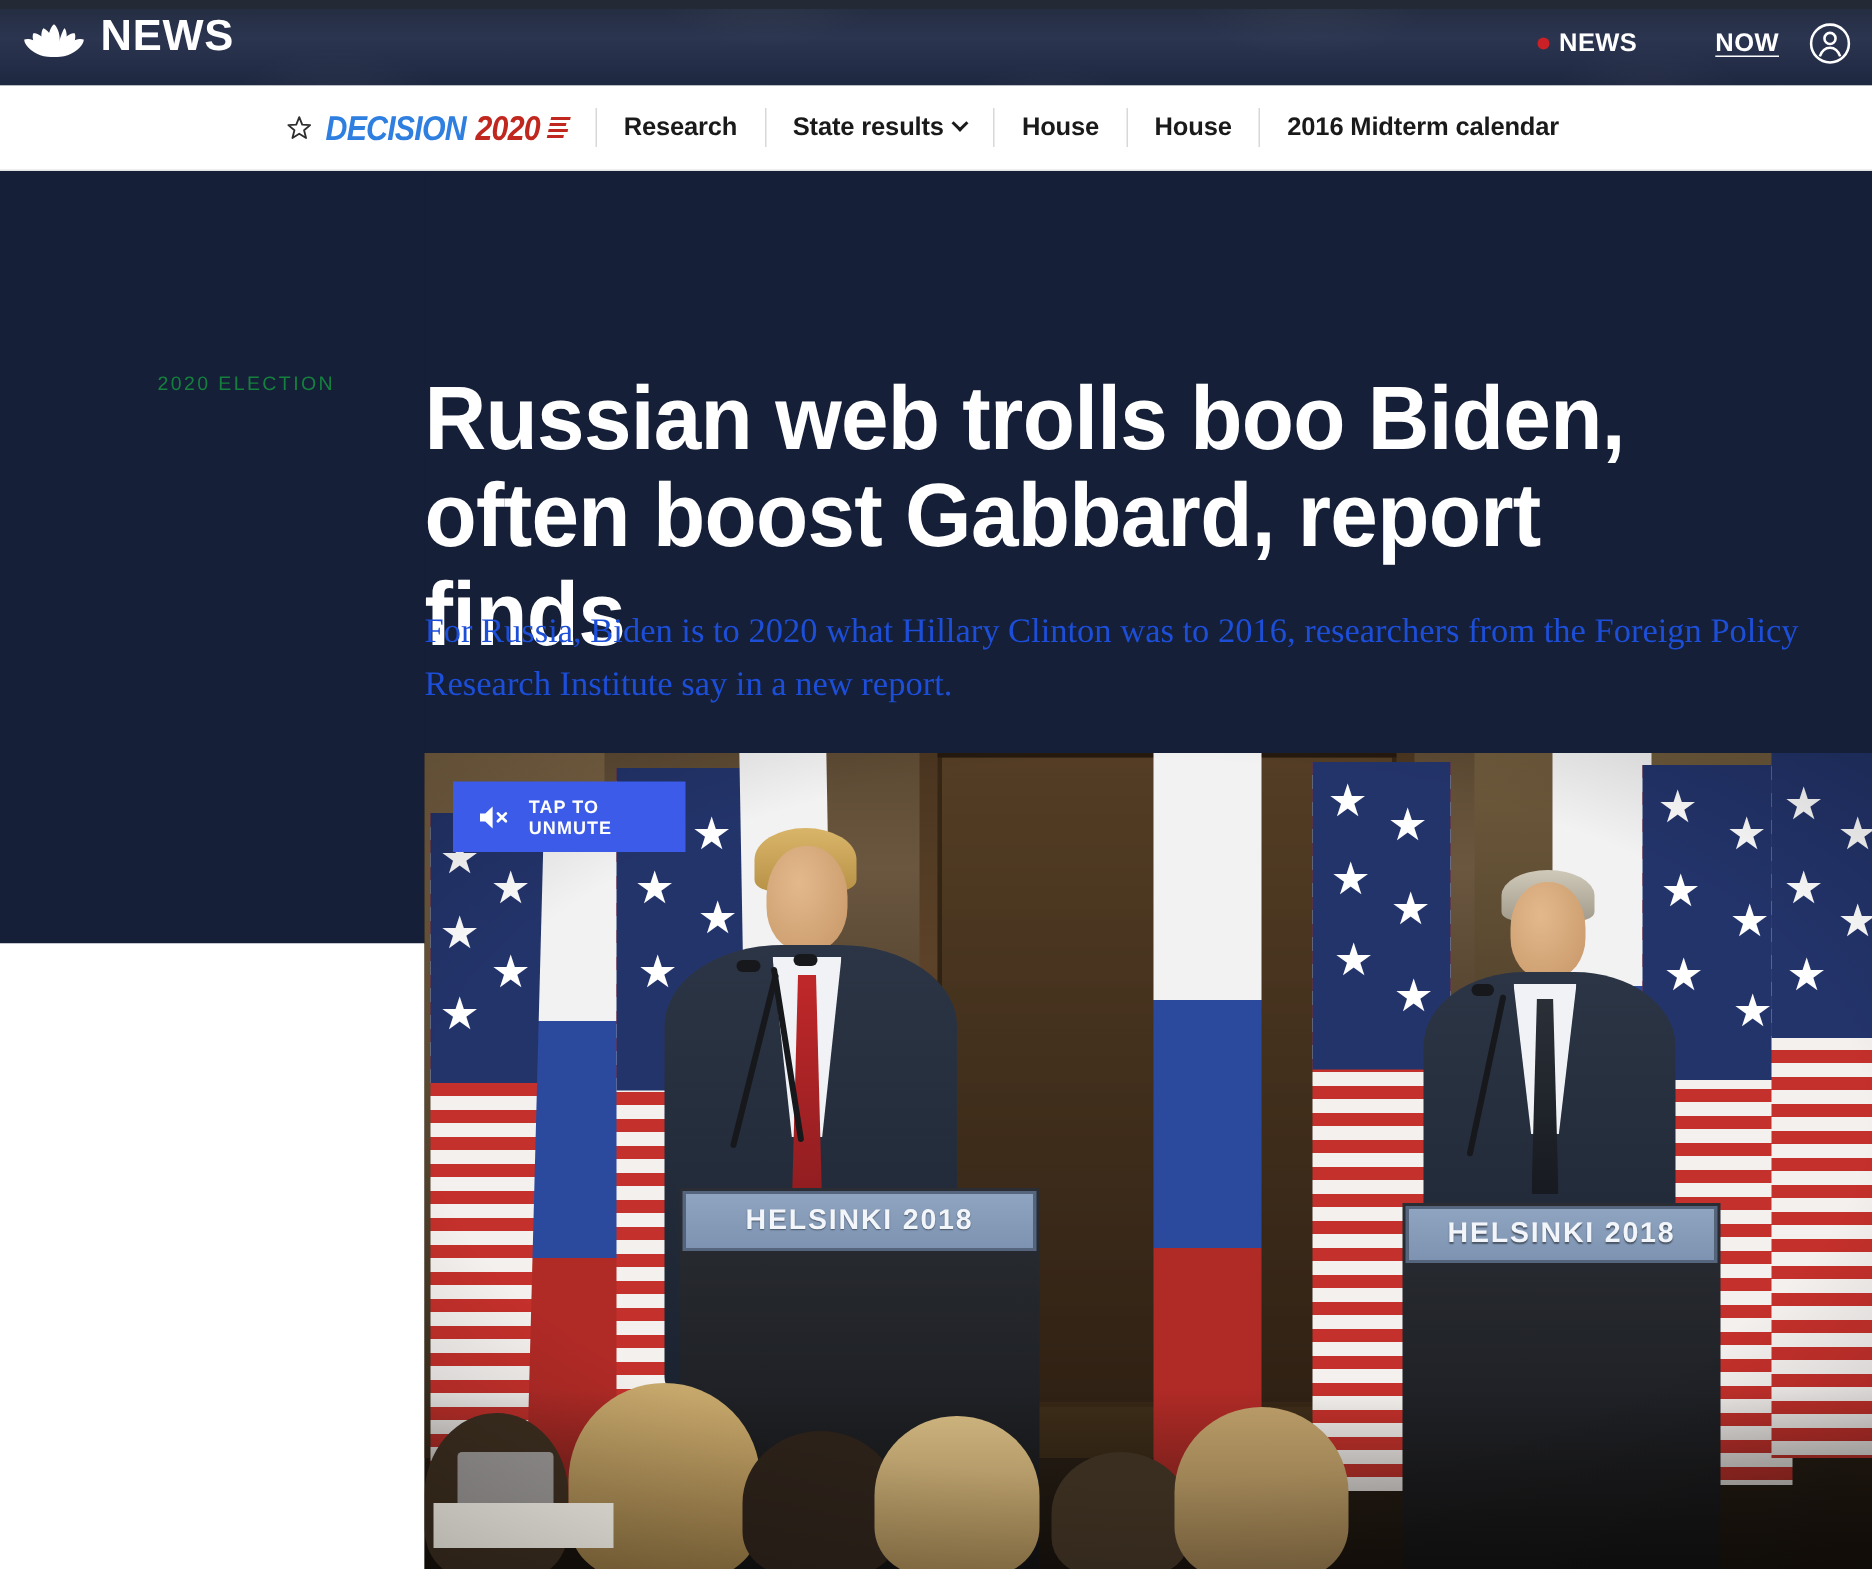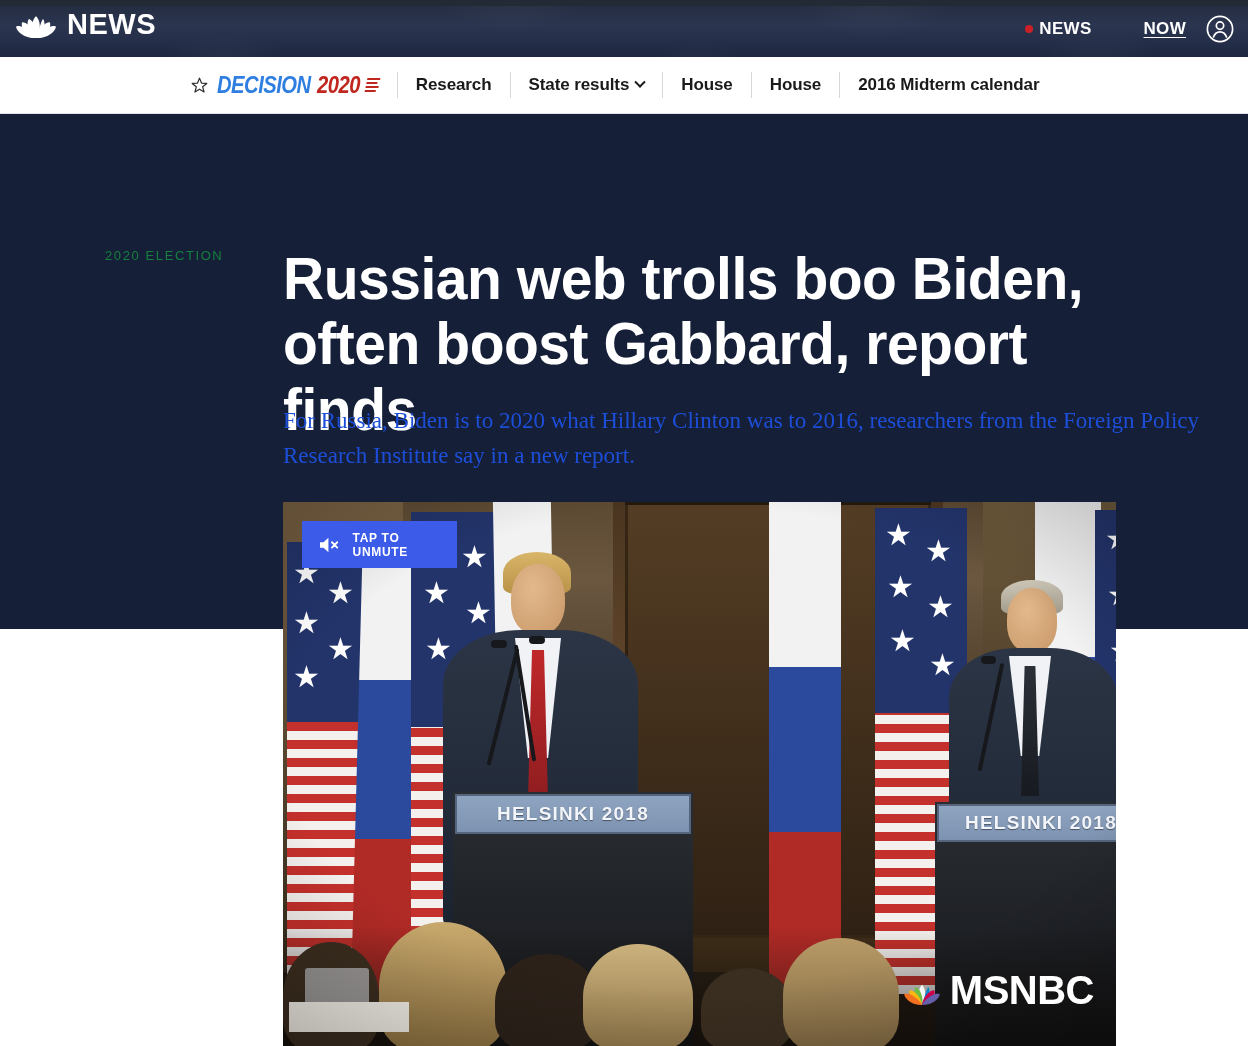--- a/index.html
+++ b/index.html
@@ -219,21 +219,21 @@
     color: #1d4ed8;
     font-family: "Liberation Serif", serif;
     font-size: 23px;
     line-height: 1.52;
   }
 
   
   .photo {
     position: absolute;
     left: 283px; top: 502px;
-    width: 833px; height: 544px;
+    width: 965px; height: 544px;
     overflow: hidden;
     background: #2b2218;
   }
 
   .room-bg {
     position: absolute; inset: 0;
     background:
       linear-gradient(180deg, #5d4a33 0%, #6b5740 14%, #4a3a28 42%, #2e2418 72%, #1d1610 100%);
   }
   .room-wall-left {
@@ -579,28 +579,14 @@
   <div class="vignette"></div>
 
   <div class="unmute">
     <svg class="speaker-muted" viewBox="0 0 24 18">
       <path d="M1 6.2 H4.6 L9.6 1.6 V16.4 L4.6 11.8 H1 Z" fill="#ffffff"></path>
       <path d="M13.2 6.2 L18.6 11.6 M18.6 6.2 L13.2 11.6" stroke="#ffffff" stroke-width="1.9" stroke-linecap="round"></path>
     </svg>
     <span class="unmute-label">TAP TO UNMUTE</span>
   </div>
 
-  <div class="msnbc-bug">
-    <svg class="peacock-color" viewBox="0 0 40 34">
-      <g>
-        <path d="M20 32 C16.4 27.4 15.5 19.6 17.9 14.2 C18.6 12.6 19.3 11.6 20 11 C20.7 11.6 21.4 12.6 22.1 14.2 C24.5 19.6 23.6 27.4 20 32 Z" fill="#f5f5f5"></path>
-        <path d="M20 32 C14.8 29.7 11.6 23.2 12.2 17.2 C12.4 15.4 12.8 14.2 13.4 13.5 C14.3 13.8 15.3 14.4 16.4 15.7 C20 19.8 21.5 27.2 20 32 Z" fill="#6cbe45"></path>
-        <path d="M20 32 C23.7 19.8 25.7 13.8 26.6 13.5 C27.2 14.2 27.6 15.4 27.8 17.2 C28.4 23.2 25.2 29.7 20 32 Z" fill="#0089d0"></path>
-        <path d="M20 32 C13.4 31.5 8 26.5 6.9 20.6 C6.5 18.8 6.7 17.6 7.1 16.7 C8 16.6 9.1 16.9 10.5 17.6 C15.4 20.4 19.4 27.1 20 32 Z" fill="#fcb711"></path>
-        <path d="M20 32 C20.6 27.1 24.6 20.4 29.5 17.6 C30.9 16.9 32 16.6 32.9 16.7 C33.3 17.6 33.5 18.8 33.1 20.6 C32 26.5 26.6 31.5 20 32 Z" fill="#cc004c"></path>
-        <path d="M20 32 C13 32.6 6.1 29.4 2.7 24.4 C1.7 22.9 1.3 21.7 1.4 20.7 C2.3 20.3 3.5 20.2 5.1 20.5 C10.7 21.5 17.4 27.3 20 32 Z" fill="#f37021"></path>
-        <path d="M20 32 C22.6 27.3 29.3 21.5 34.9 20.5 C36.5 20.2 37.7 20.3 38.6 20.7 C38.7 21.7 38.3 22.9 37.3 24.4 C33.9 29.4 27 32.6 20 32 Z" fill="#6460aa"></path>
-      </g>
-    </svg>
-    <span class="msnbc-word">MSNBC</span>
-  </div>
 
 </div>
 
 </body></html>

